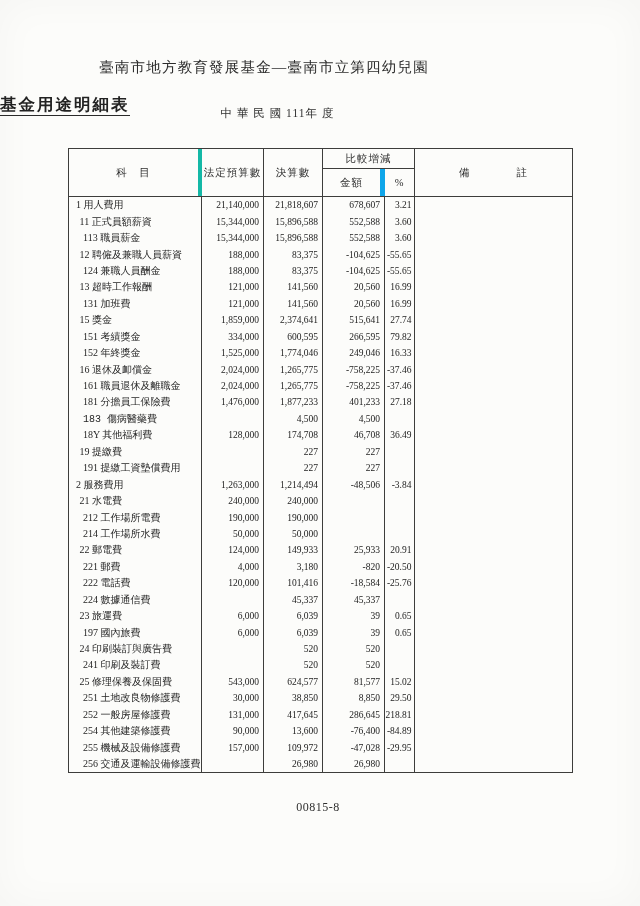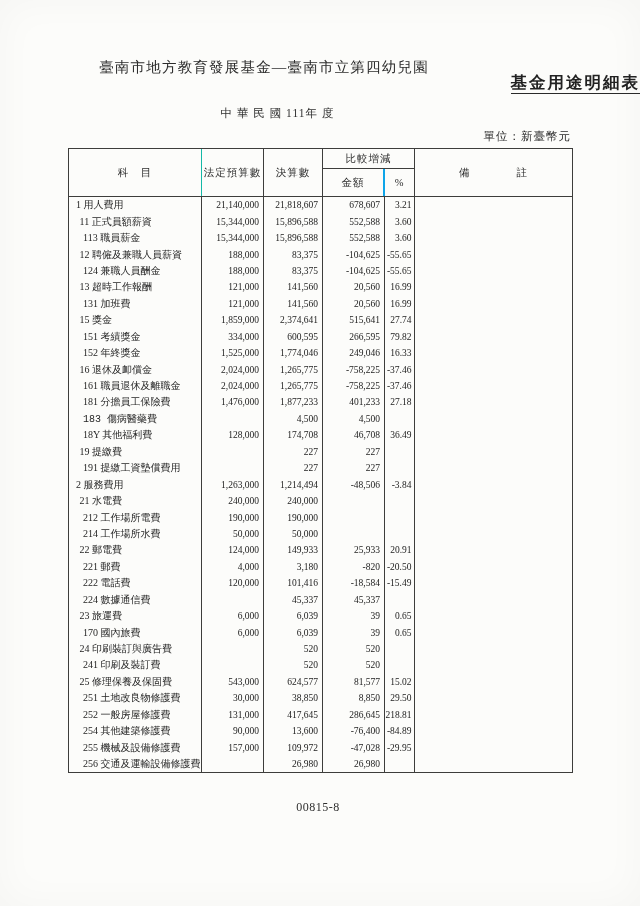--- a/index.html
+++ b/index.html
@@ -16,22 +16,22 @@
     overflow:hidden;
     box-shadow:inset 0 0 40px rgba(0,0,0,0.03);
   }
   
   .org-title {
     position:absolute; top:58px; left:0; width:528px;
     text-align:center; font-size:14.5px; letter-spacing:1.2px;
     color:#2b2b2b;
   }
   .doc-title {
-    position:absolute; top:72px; left:0; width:640px;
-    text-align:right; font-size:16.5px; font-weight:bold; letter-spacing:2px;
+    position:absolute; top:94px; left:0; width:640px;
+    text-align:left; font-size:16.5px; font-weight:bold; letter-spacing:2px;
     color:#222;
   }
   .doc-title span {
     border-bottom:1.6px solid #2a2a2a;
     padding-bottom:1px;
   }
   .year-line {
     position:absolute; top:106px; left:0; width:555px;
     text-align:center; font-size:11.5px; letter-spacing:1px;
     color:#2f2f2f;
@@ -52,25 +52,25 @@
     grid-template-columns:133px 62px 59px 62px 30px 1fr;
   }
   .thead {
     grid-template-rows:20px 27px;
     border-bottom:1.6px solid #3d3d3b;
   }
   .thead .hcell {
     display:flex; align-items:center; justify-content:center;
     font-size:10.5px; letter-spacing:1px; color:#2c2c2c;
   }
-  .h-account { grid-column:1; grid-row:1/3; border-right:1px solid #14b8a6; }
+  .h-account { grid-column:1; grid-row:1/3; border-right:4px solid #14b8a6; }
   .h-budget  { grid-column:2; grid-row:1/3; border-right:1px solid #3d3d3b; letter-spacing:0; }
   .h-final   { grid-column:3; grid-row:1/3; border-right:1px solid #3d3d3b; letter-spacing:0; }
   .h-cmp     { grid-column:4/6; grid-row:1; border-right:1px solid #3d3d3b; border-bottom:1px solid #3d3d3b; letter-spacing:0; }
-  .h-amt     { grid-column:4; grid-row:2; border-right:2px solid #0ea5e9; letter-spacing:0; }
+  .h-amt     { grid-column:4; grid-row:2; border-right:5px solid #0ea5e9; letter-spacing:0; }
   .h-pct     { grid-column:5; grid-row:2; border-right:1px solid #3d3d3b; font-size:10px; }
   .h-remark  { grid-column:6; grid-row:1/3; }
   .tbody { display:block; }
   .trow {
     display:grid;
     grid-template-columns:133px 62px 59px 62px 30px 1fr;
     height:16.45px;
     text-align:center;
   }
   .trow .cell {
@@ -95,21 +95,20 @@
 <div class="page">
 
   <div class="org-title">臺南市地方教育發展基金—臺南市立第四幼兒園</div>
 
   <div class="doc-title">
     <span>基金用途明細表</span>
   </div>
 
   <div class="year-line">中 華 民 國 111年 度</div>
 
-  <div class="unit-line">單位：新臺幣元</div>
 
   <div class="budget-table">
 
     <div class="grid-cols thead">
       <div class="hcell h-account">科　目</div>
       <div class="hcell h-budget">法定預算數</div>
       <div class="hcell h-final">決算數</div>
       <div class="hcell h-cmp">比較增減</div>
       <div class="hcell h-amt">金額</div>
       <div class="hcell h-pct">%</div>
@@ -323,21 +322,21 @@
     <div class="cell c-num">-820</div>
     <div class="cell c-pct">-20.50</div>
     <div class="cell c-remark"></div>
   </div>
 
   <div class="trow">
     <div class="cell c-label" style="padding-left: 14px;">222 電話費</div>
     <div class="cell c-num">120,000</div>
     <div class="cell c-num">101,416</div>
     <div class="cell c-num">-18,584</div>
-    <div class="cell c-pct">-15.49</div>
+    <div class="cell c-pct">-25.76</div>
     <div class="cell c-remark"></div>
   </div>
 
   <div class="trow">
     <div class="cell c-label" style="padding-left: 14px;">224 數據通信費</div>
     <div class="cell c-num"></div>
     <div class="cell c-num">45,337</div>
     <div class="cell c-num">45,337</div>
     <div class="cell c-pct"></div>
     <div class="cell c-remark"></div>
@@ -346,21 +345,21 @@
   <div class="trow">
     <div class="cell c-label" style="padding-left: 10.5px;">23 旅運費</div>
     <div class="cell c-num">6,000</div>
     <div class="cell c-num">6,039</div>
     <div class="cell c-num">39</div>
     <div class="cell c-pct">0.65</div>
     <div class="cell c-remark"></div>
   </div>
 
   <div class="trow">
-    <div class="cell c-label" style="padding-left: 14px;">170 國內旅費</div>
+    <div class="cell c-label" style="padding-left: 14px;">197 國內旅費</div>
     <div class="cell c-num">6,000</div>
     <div class="cell c-num">6,039</div>
     <div class="cell c-num">39</div>
     <div class="cell c-pct">0.65</div>
     <div class="cell c-remark"></div>
   </div>
 
   <div class="trow">
     <div class="cell c-label" style="padding-left: 10.5px;">24 印刷裝訂與廣告費</div>
     <div class="cell c-num"></div>

